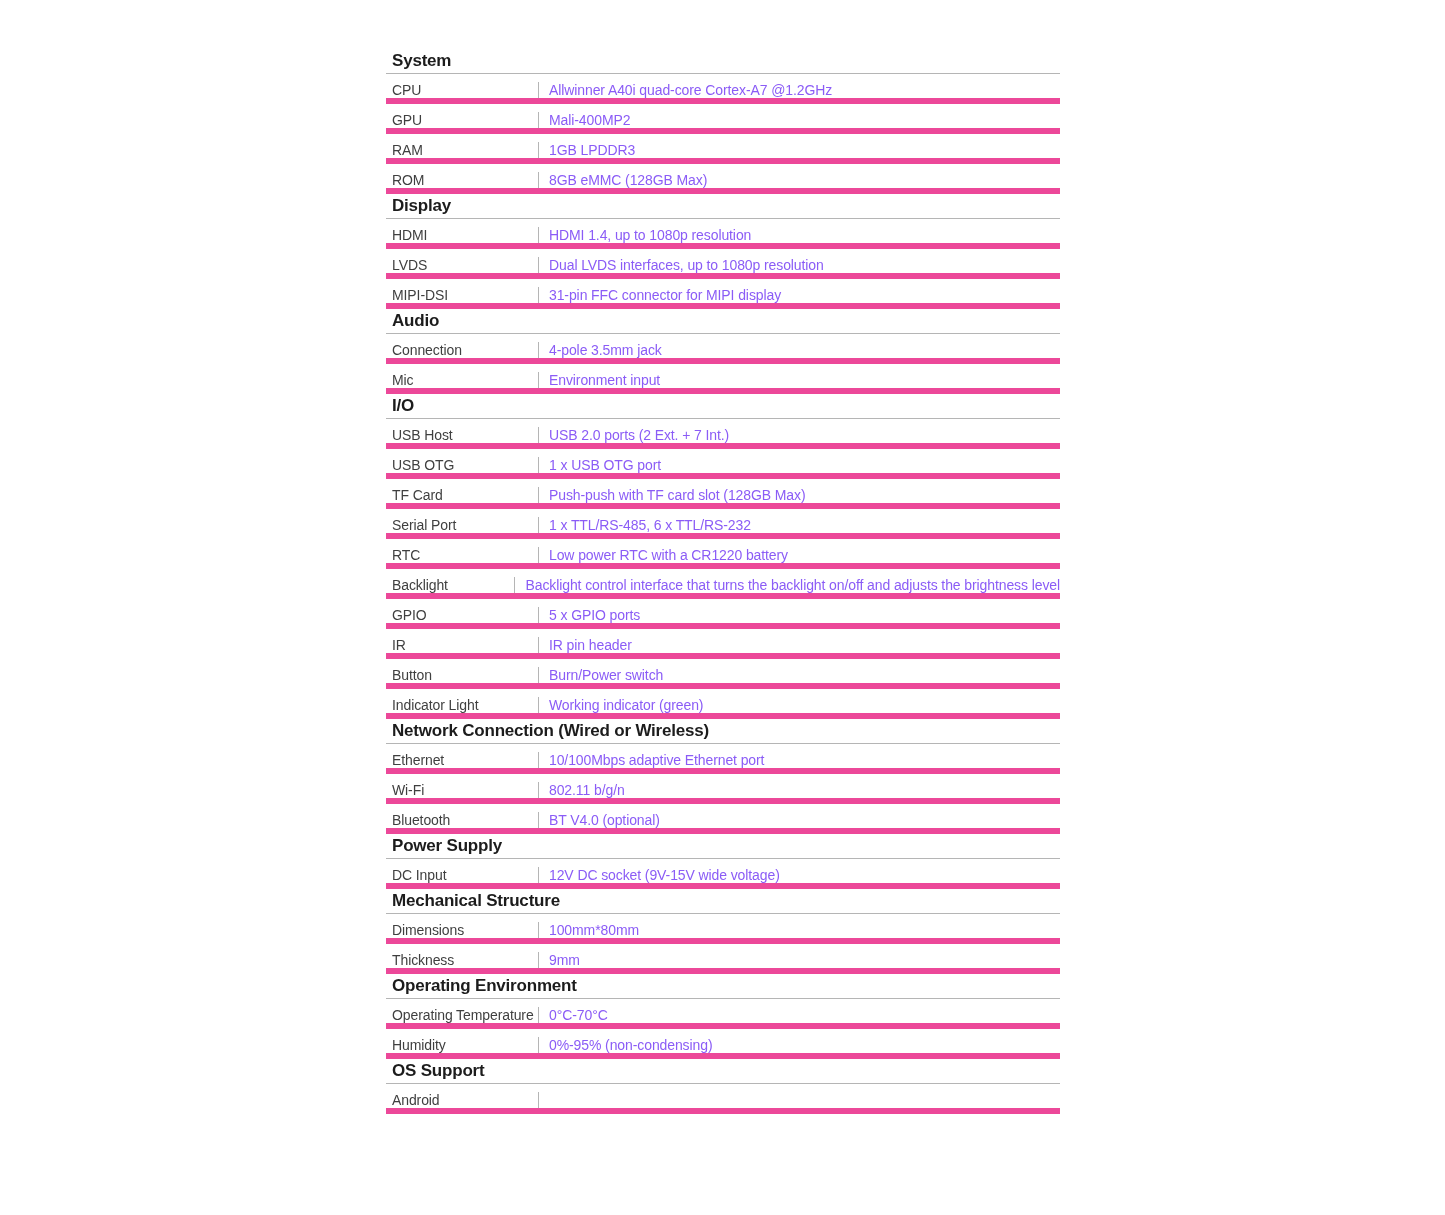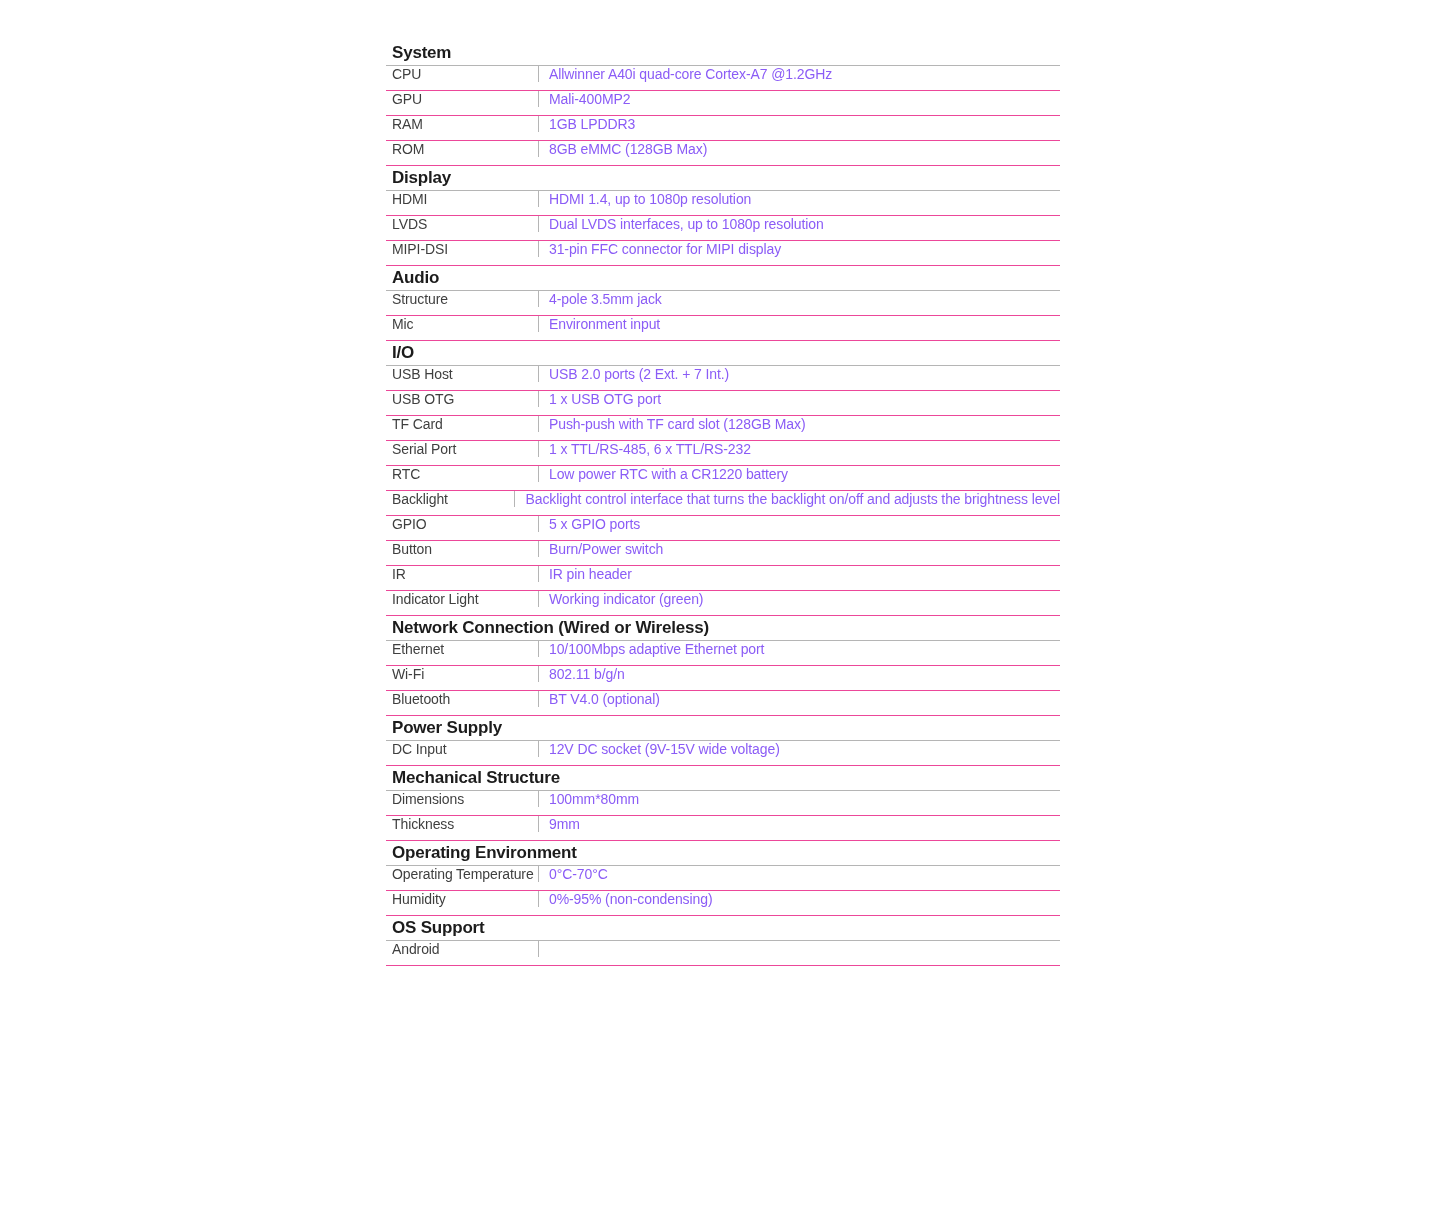--- a/index.html
+++ b/index.html
@@ -7,37 +7,37 @@
     padding: 0;
     background: #ffffff;
     width: 1445px;
     height: 1215px;
     overflow: hidden;
     font-family: "Liberation Sans", sans-serif;
   }
   .spec-table {
     position: absolute;
     left: 386px;
-    top: 41px;
+    top: 49px;
     width: 674px;
   }
   .section-title {
     font-size: 17px;
     font-weight: bold;
     color: #1c1c1c;
     line-height: 21px;
     padding: 1px 0 2px 6px;
     border-bottom: 1px solid #b5b5b5;
     letter-spacing: -0.2px;
     white-space: nowrap;
   }
   .spec-row {
     display: flex;
-    align-items: flex-start;
-    border-bottom: 1px solid #ec4899;
+    align-items: flex-end;
+    border-bottom: 6px solid #ec4899;
     height: 24px;
   }
   .spec-label {
     width: 153px;
     box-sizing: border-box;
     padding-left: 6px;
     border-right: 1px solid #b5b5b5;
     font-size: 14px;
     color: #3f3f3f;
     display: flex;
@@ -91,21 +91,21 @@
         <div class="spec-value">Dual LVDS interfaces, up to 1080p resolution</div>
       </div>
       <div class="spec-row">
         <div class="spec-label">MIPI-DSI</div>
         <div class="spec-value">31-pin FFC connector for MIPI display</div>
       </div>
     </div>
     <div class="spec-section">
       <div class="section-title">Audio</div>
       <div class="spec-row">
-        <div class="spec-label">Structure</div>
+        <div class="spec-label">Connection</div>
         <div class="spec-value">4-pole 3.5mm jack</div>
       </div>
       <div class="spec-row">
         <div class="spec-label">Mic</div>
         <div class="spec-value">Environment input</div>
       </div>
     </div>
     <div class="spec-section">
       <div class="section-title">I/O</div>
       <div class="spec-row">
@@ -130,26 +130,26 @@
       </div>
       <div class="spec-row">
         <div class="spec-label">Backlight</div>
         <div class="spec-value">Backlight control interface that turns the backlight on/off and adjusts the brightness level</div>
       </div>
       <div class="spec-row">
         <div class="spec-label">GPIO</div>
         <div class="spec-value">5 x GPIO ports</div>
       </div>
       <div class="spec-row">
+        <div class="spec-label">IR</div>
+        <div class="spec-value">IR pin header</div>
+      </div>
+      <div class="spec-row">
         <div class="spec-label">Button</div>
         <div class="spec-value">Burn/Power switch</div>
-      </div>
-      <div class="spec-row">
-        <div class="spec-label">IR</div>
-        <div class="spec-value">IR pin header</div>
       </div>
       <div class="spec-row">
         <div class="spec-label">Indicator Light</div>
         <div class="spec-value">Working indicator (green)</div>
       </div>
     </div>
     <div class="spec-section">
       <div class="section-title">Network Connection (Wired or Wireless)</div>
       <div class="spec-row">
         <div class="spec-label">Ethernet</div>

